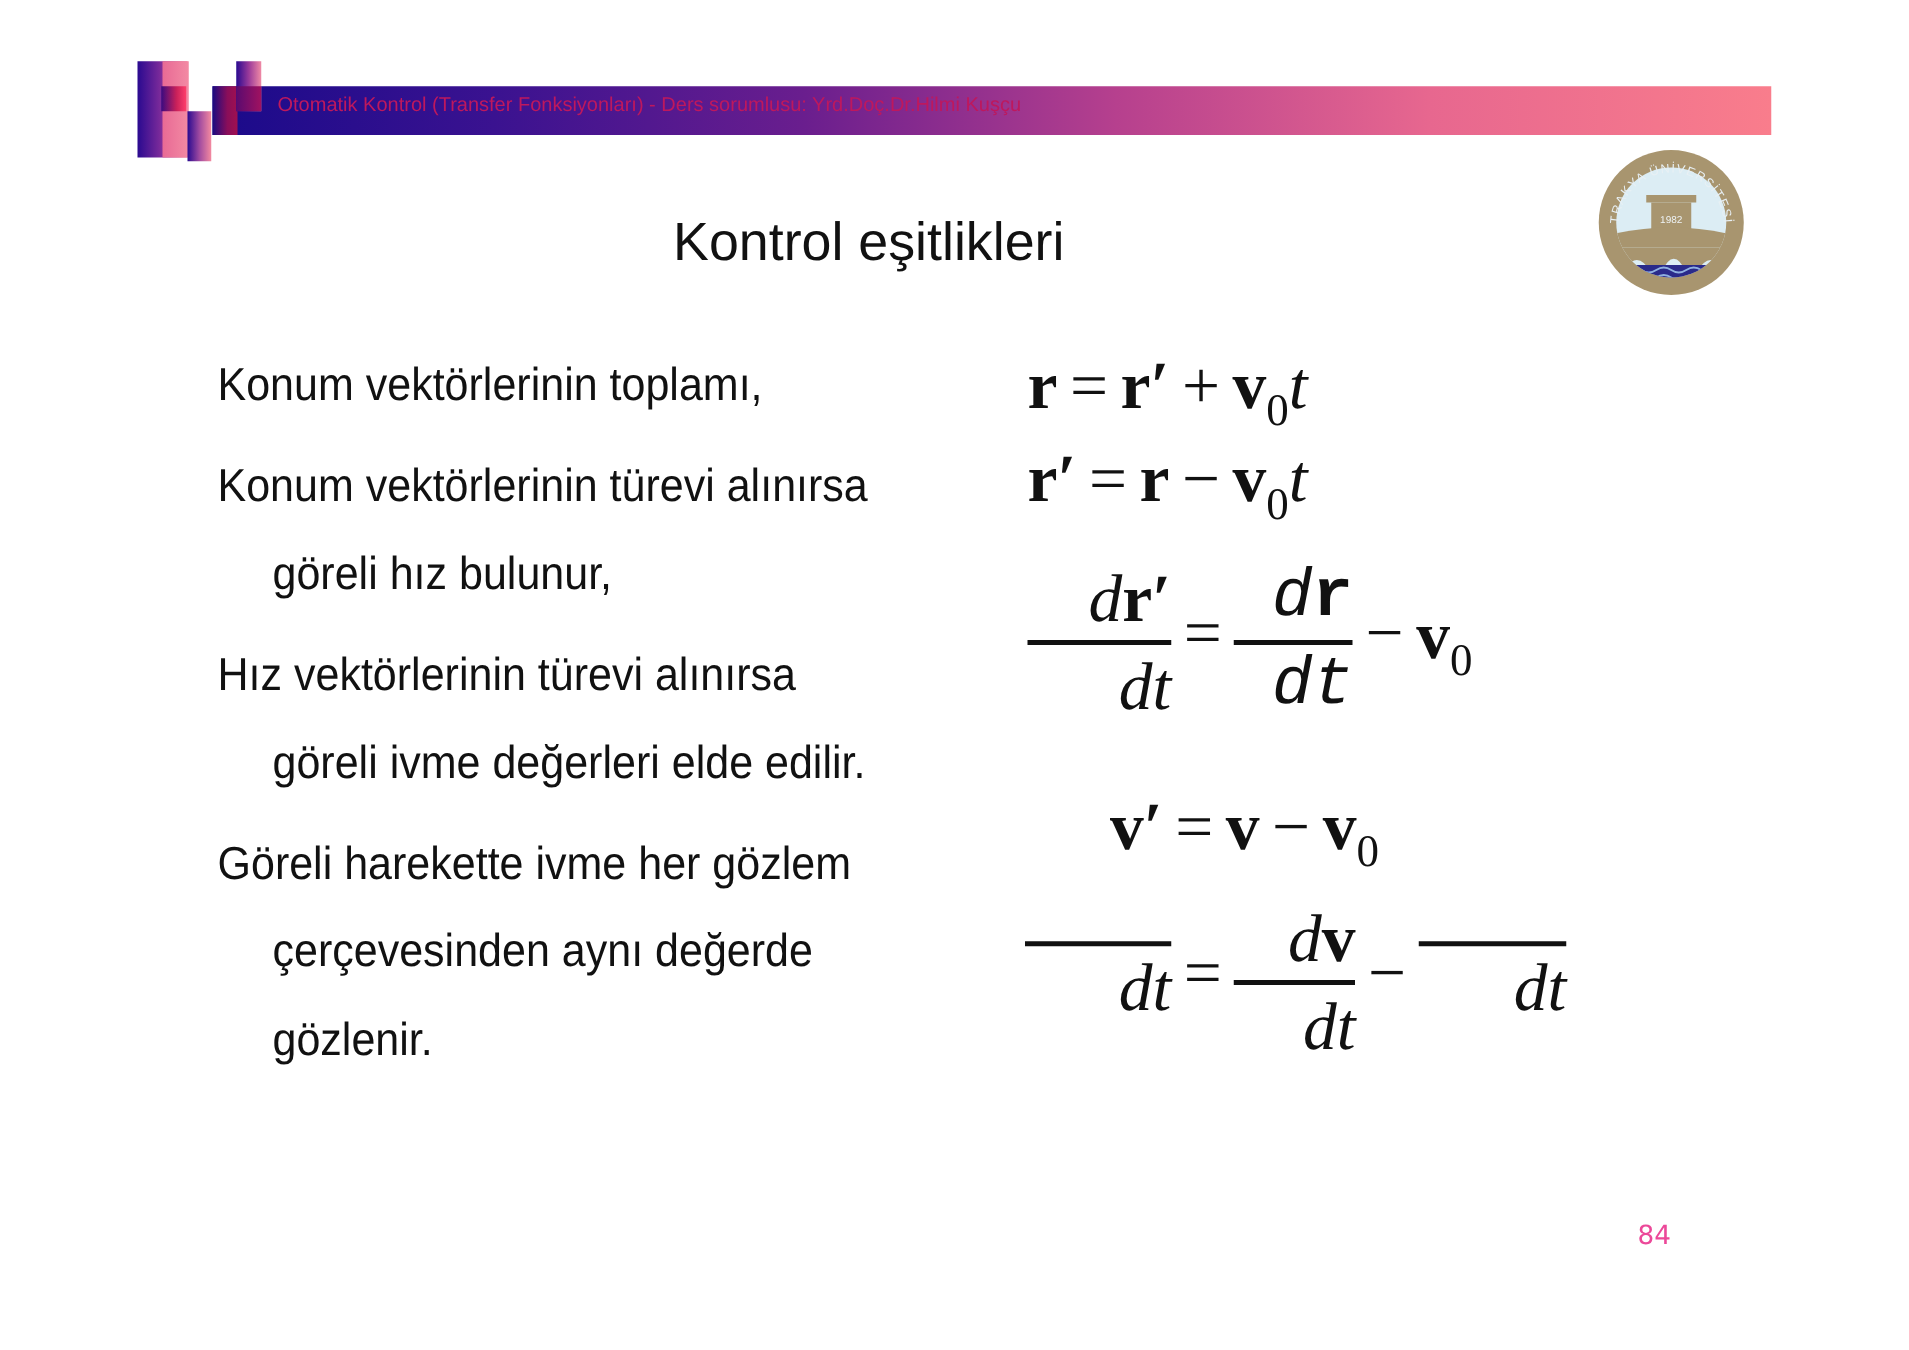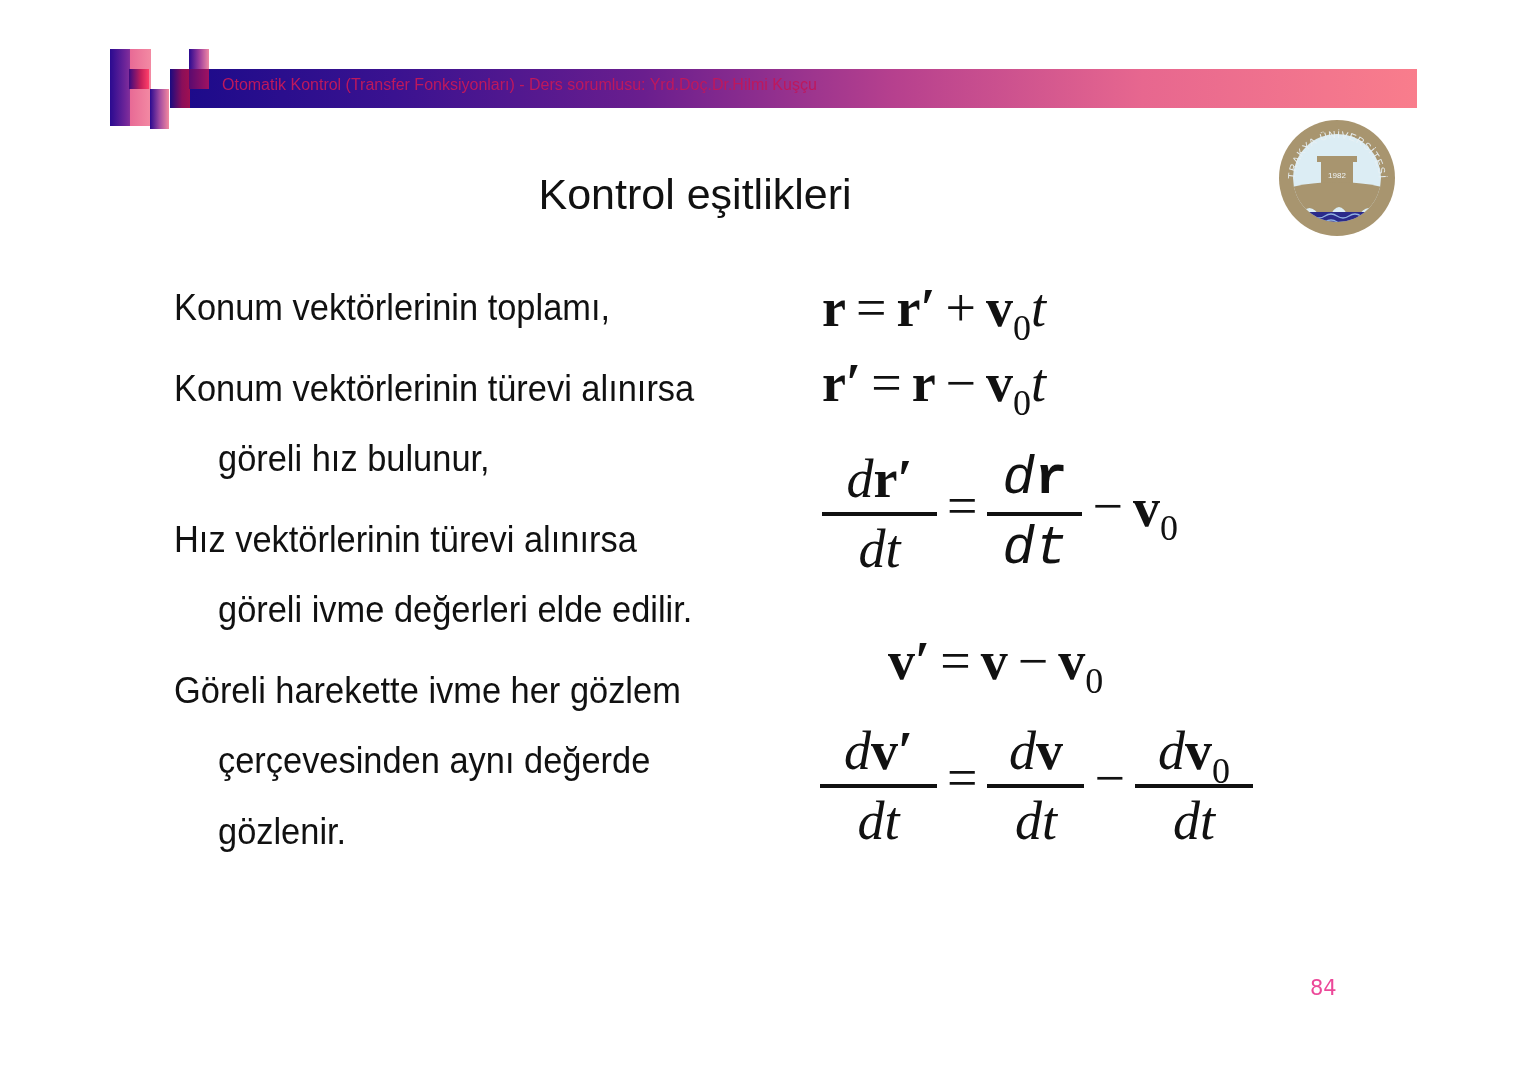--- a/index.html
+++ b/index.html
@@ -98,20 +98,21 @@
     .op { font-weight: normal; padding: 0 10px; }
     .frac {
       display: inline-block;
       vertical-align: middle;
       text-align: center;
       position: relative;
     }
     .frac .num, .frac .den {
       display: block;
       line-height: 1.15;
+      text-align: right;
     }
     .frac .bar {
       display: block;
       height: 4px;
       background: #111;
       margin: 2px 0;
     }
     .frac-eq .op { position: relative; top: -2px; }
 
     
@@ -195,27 +196,25 @@
     <span class="den i">dt</span>
   </span><span class="op">−</span><span class="b">v</span><span class="sub">0</span>
 </div>
 
 <div class="eq" style="left:888px; top:630px;">
   <span class="b">v′</span><span class="op">=</span><span class="b">v</span><span class="op">−</span><span class="b">v</span><span class="sub">0</span>
 </div>
 
 <div class="eq frac-eq" style="left:820px; top:720px;">
   <span class="frac" style="width:117px;">
-    <span class="num"><span class="i">d</span><span class="b">v′</span></span>
     <span class="bar"></span>
     <span class="den i">dt</span>
   </span><span class="op">=</span><span class="frac" style="width:97px;">
     <span class="num"><span class="i">d</span><span class="b">v</span></span>
     <span class="bar"></span>
     <span class="den i">dt</span>
   </span><span class="op">−</span><span class="frac" style="width:118px;">
-    <span class="num"><span class="i">d</span><span class="b">v</span><span class="sub">0</span></span>
     <span class="bar"></span>
     <span class="den i">dt</span>
   </span>
 </div>
 
 <div class="page-number">84</div>
 
 </body></html>

